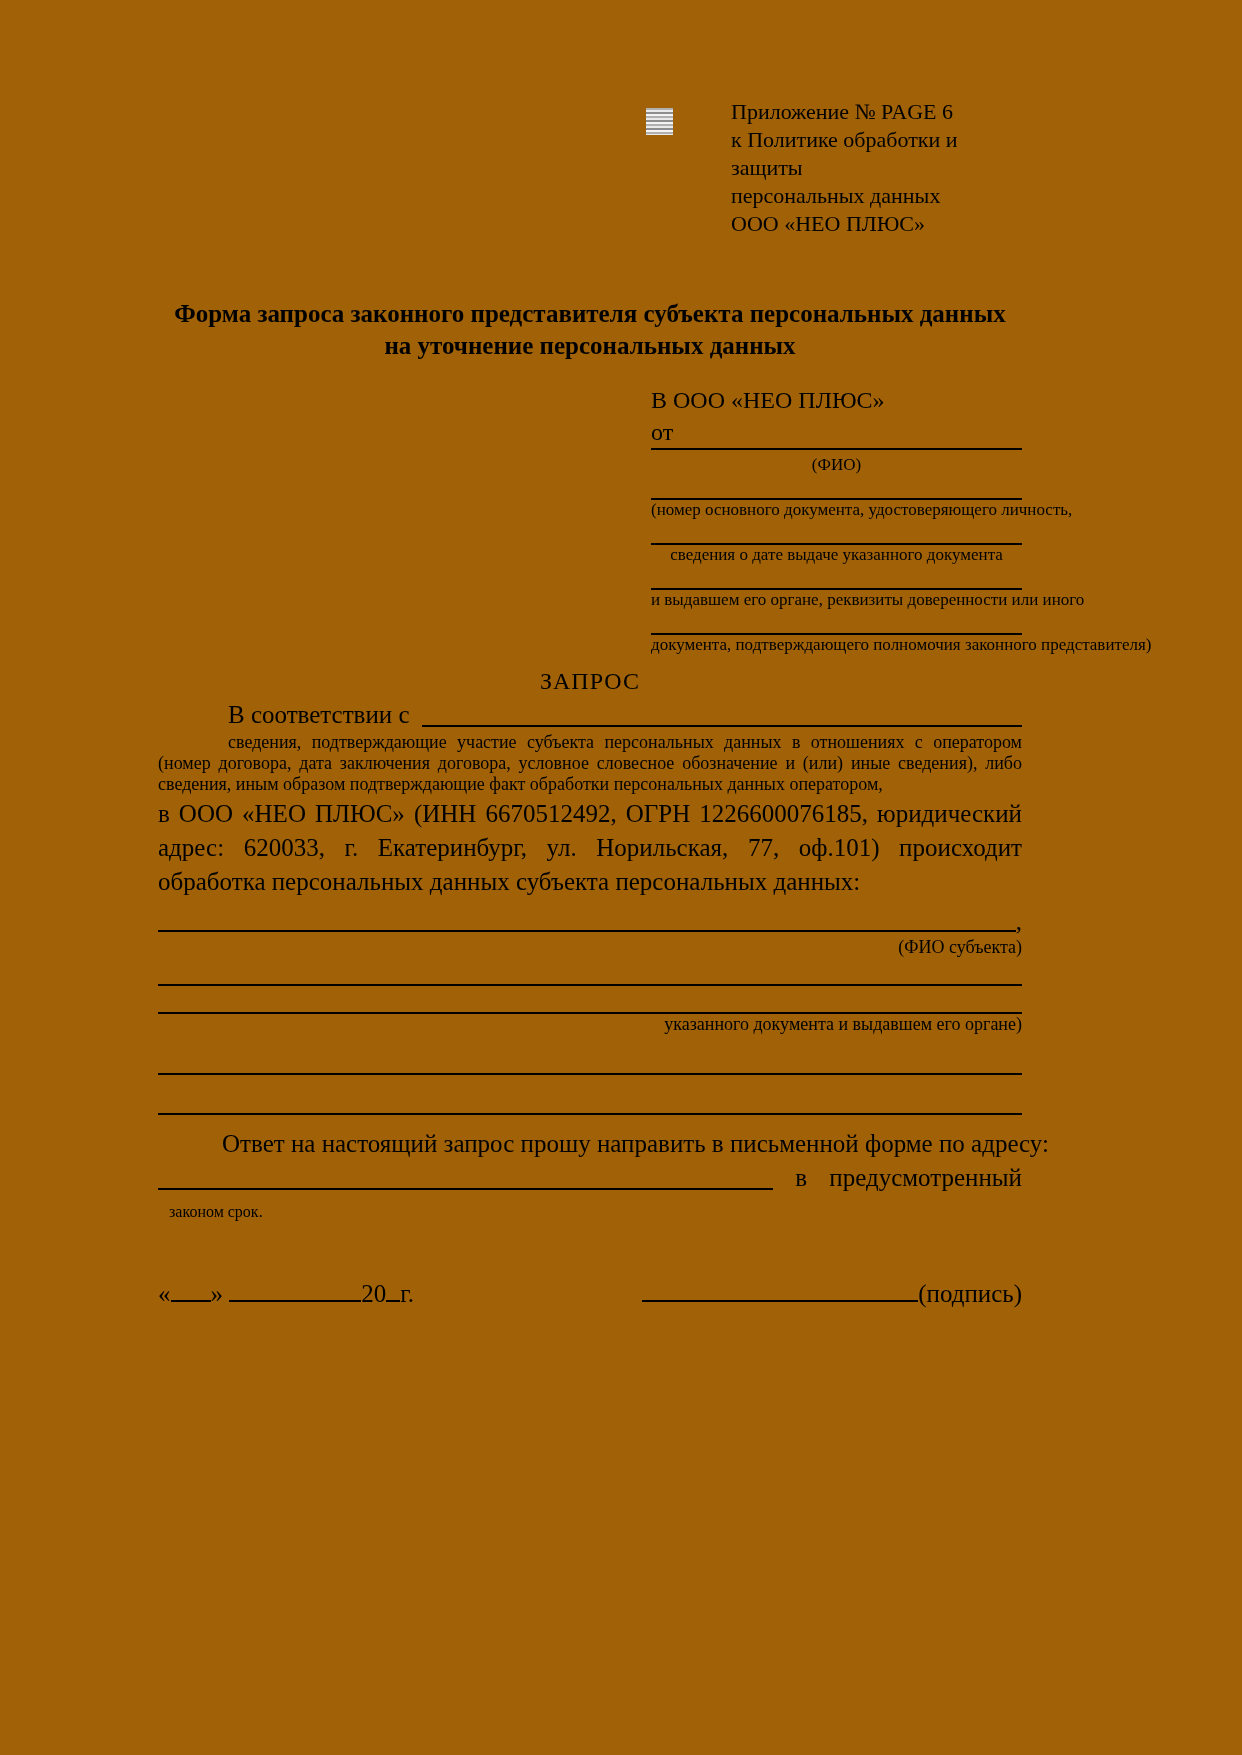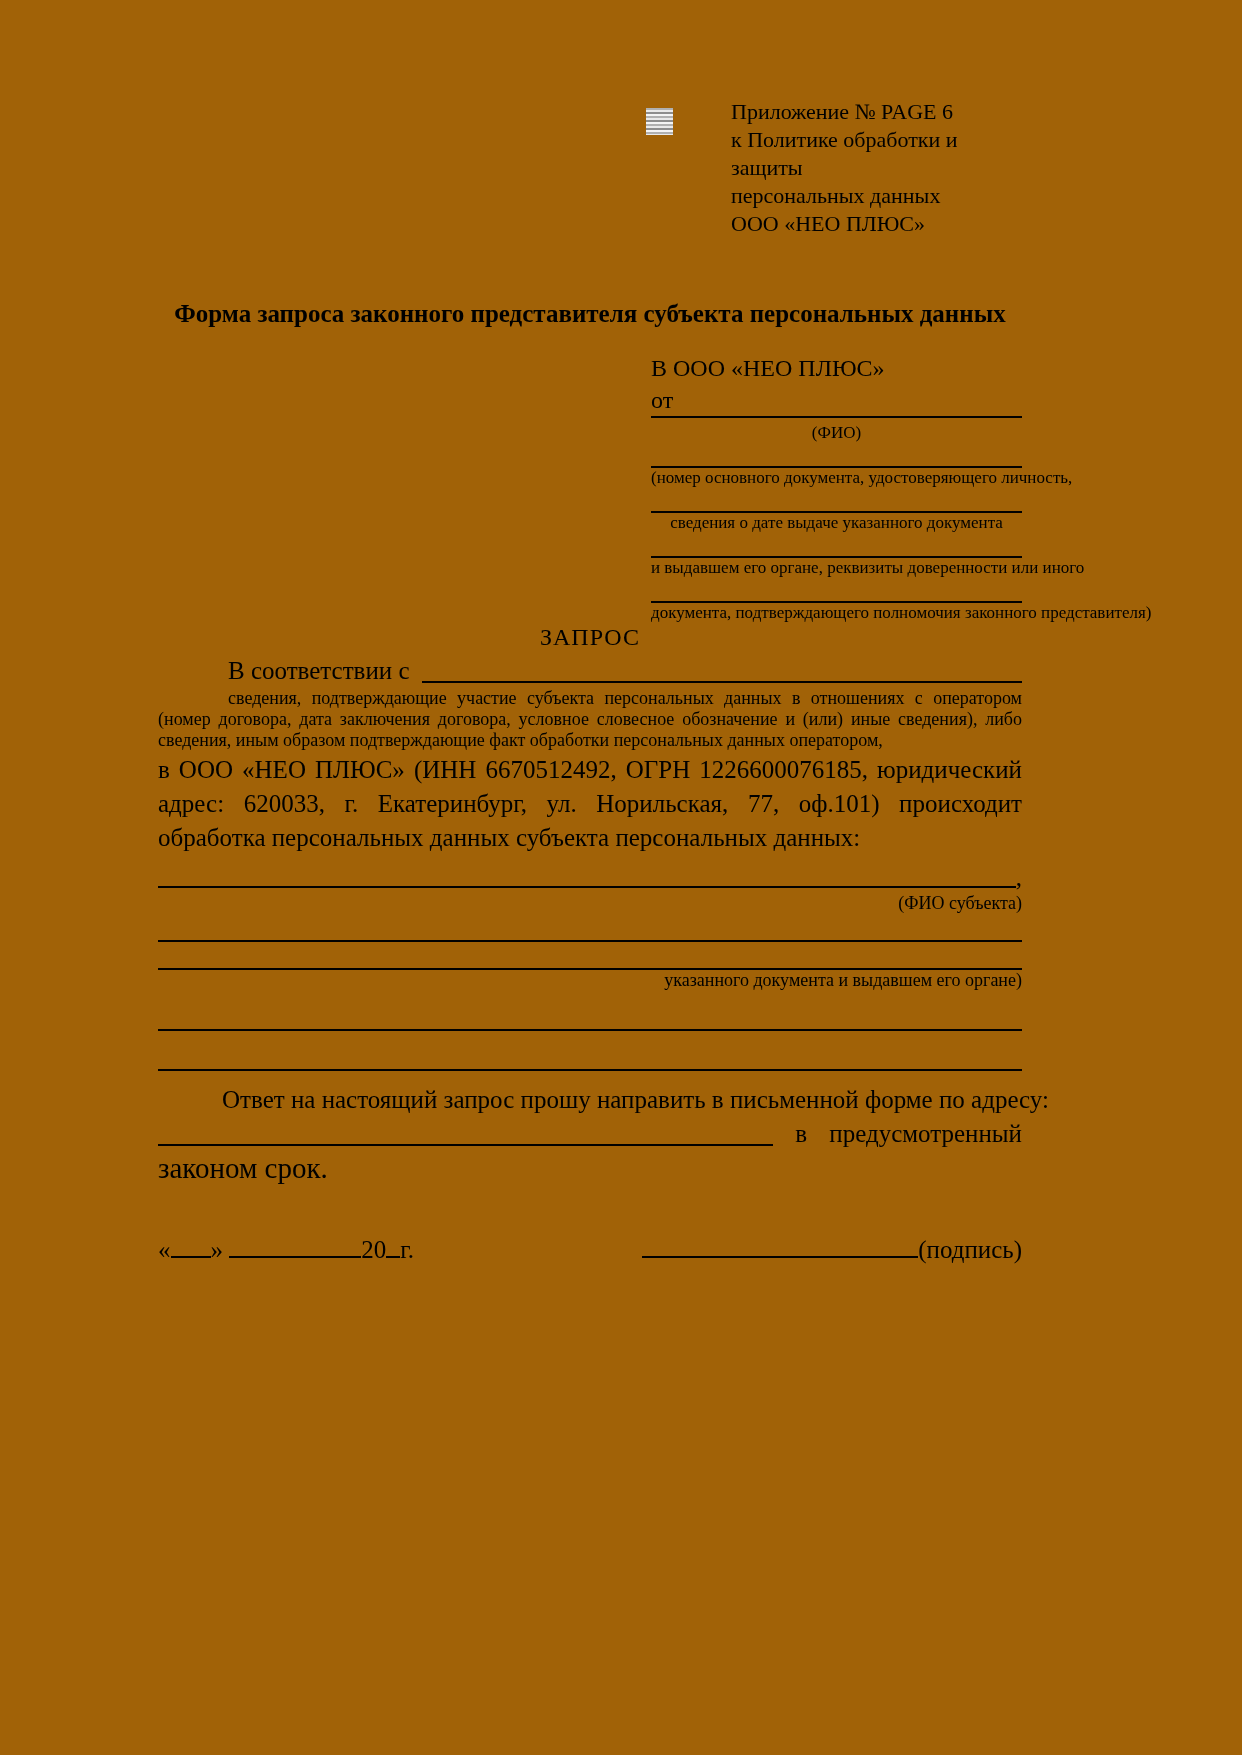--- a/index.html
+++ b/index.html
@@ -24,34 +24,34 @@
   
   .doc-title { margin-top:60px; text-align:center; font-weight:700; font-size:25px; line-height:32px; }
   
   .addressee { margin-left:493px; width:371px; margin-top:22px; font-size:24px; line-height:32px; }
   .addr-from { display:flex;flex-direction:column; }
   .addr-from .lead { margin-right:10px; }
   .fill { flex:1 1 auto; border-bottom:2px solid #000; margin-bottom:5px; }
   .cap { font-size:17px; line-height:19px; text-align:center; white-space:nowrap; }
   .blank { height:24px; border-bottom:2px solid #000; }
   
-  .zapros { margin-top:0; text-align:center; font-size:24px; line-height:30px; letter-spacing:1px; }
+  .zapros { margin-top:12px; text-align:center; font-size:24px; line-height:30px; letter-spacing:1px; }
   .sootv { display:flex; font-size:25px; line-height:34px; margin-top:2px; }
   .sootv .lead { margin-left:70px; margin-right:12px; white-space:nowrap; }
   .fine { font-size:18px; line-height:21px; text-align:justify; text-indent:70px; }
   .opara { font-size:25px; line-height:34px; text-align:justify; margin-top:2px; }
   .subject-line { display:flex; font-size:25px; line-height:30px; margin-top:8px; }
   .blank-wide { height:26px; border-bottom:2px solid #000; }
   .cap-wide { font-size:18px; line-height:21px; text-align:right; white-space:nowrap; }
   .article { font-size:25px; line-height:35px; text-align:justify; margin-top:6px; }
   .rule { border-bottom:2px solid #000; height:38px; }
   .reply1 { font-size:25px; line-height:34px; text-indent:64px; white-space:nowrap; margin-top:12px; }
   .reply2 { display:flex; justify-content:space-between; font-size:25px; line-height:34px; }
   .reply2 .fill2 { width:615px; border-bottom:2px solid #000; margin-bottom:5px; }
-  .reply3 { font-size:29px; line-height:34px; }
+  .reply3 { font-size:16px; line-height:34px;margin-left:11px; }
   
   .footer-row { display:flex; justify-content:space-between; align-items:baseline; margin-top:48px; font-size:25px; line-height:34px; }
   .u { display:inline-block; border-bottom:2px solid #000; }
   .u-day { width:40px; }
   .u-month { width:132px; }
   .u-year { width:14px; }
   .u-sign { width:276px; }
   .nowrap { white-space:nowrap; }
 </style>
 </head>
@@ -64,20 +64,21 @@
     <div class="header-text">
       <div>Приложение №  PAGE 6</div>
       <div>к Политике обработки и защиты</div>
       <div>персональных данных</div>
       <div>ООО «НЕО ПЛЮС»</div>
     </div>
   </div>
 
   <div class="doc-title">
     <div>Форма запроса законного представителя субъекта персональных данных</div>
+    <div>на уточнение персональных данных</div>
   </div>
 
   <div class="addressee">
     <div>В ООО «НЕО ПЛЮС»</div>
     <div class="addr-from">
       <span class="lead">от</span>
       <span class="fill"></span>
     </div>
     <div class="cap">(ФИО)</div>
 

